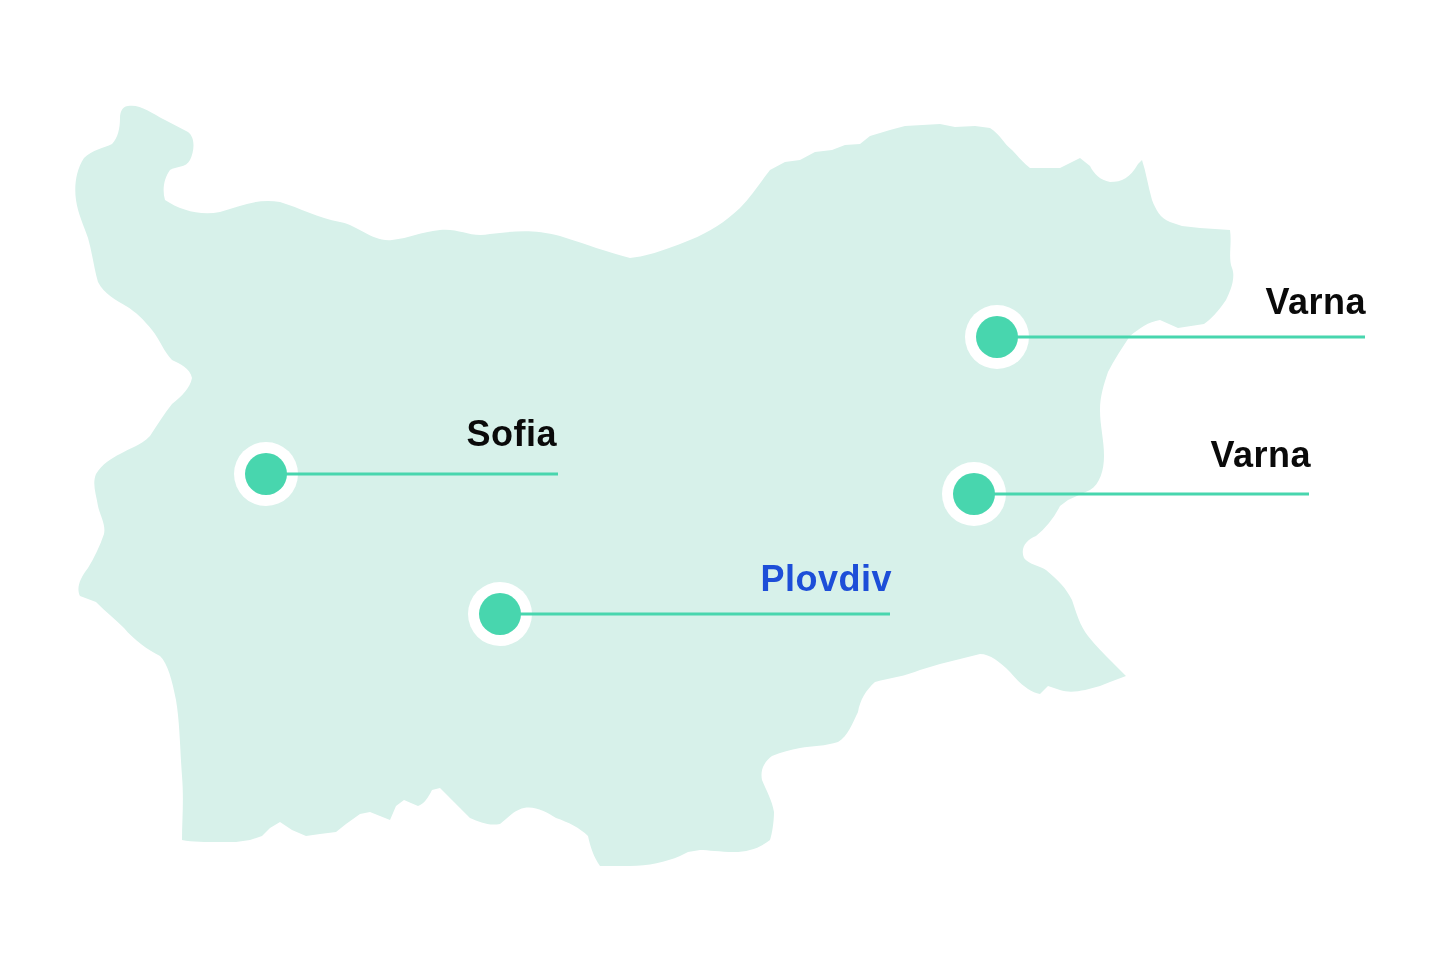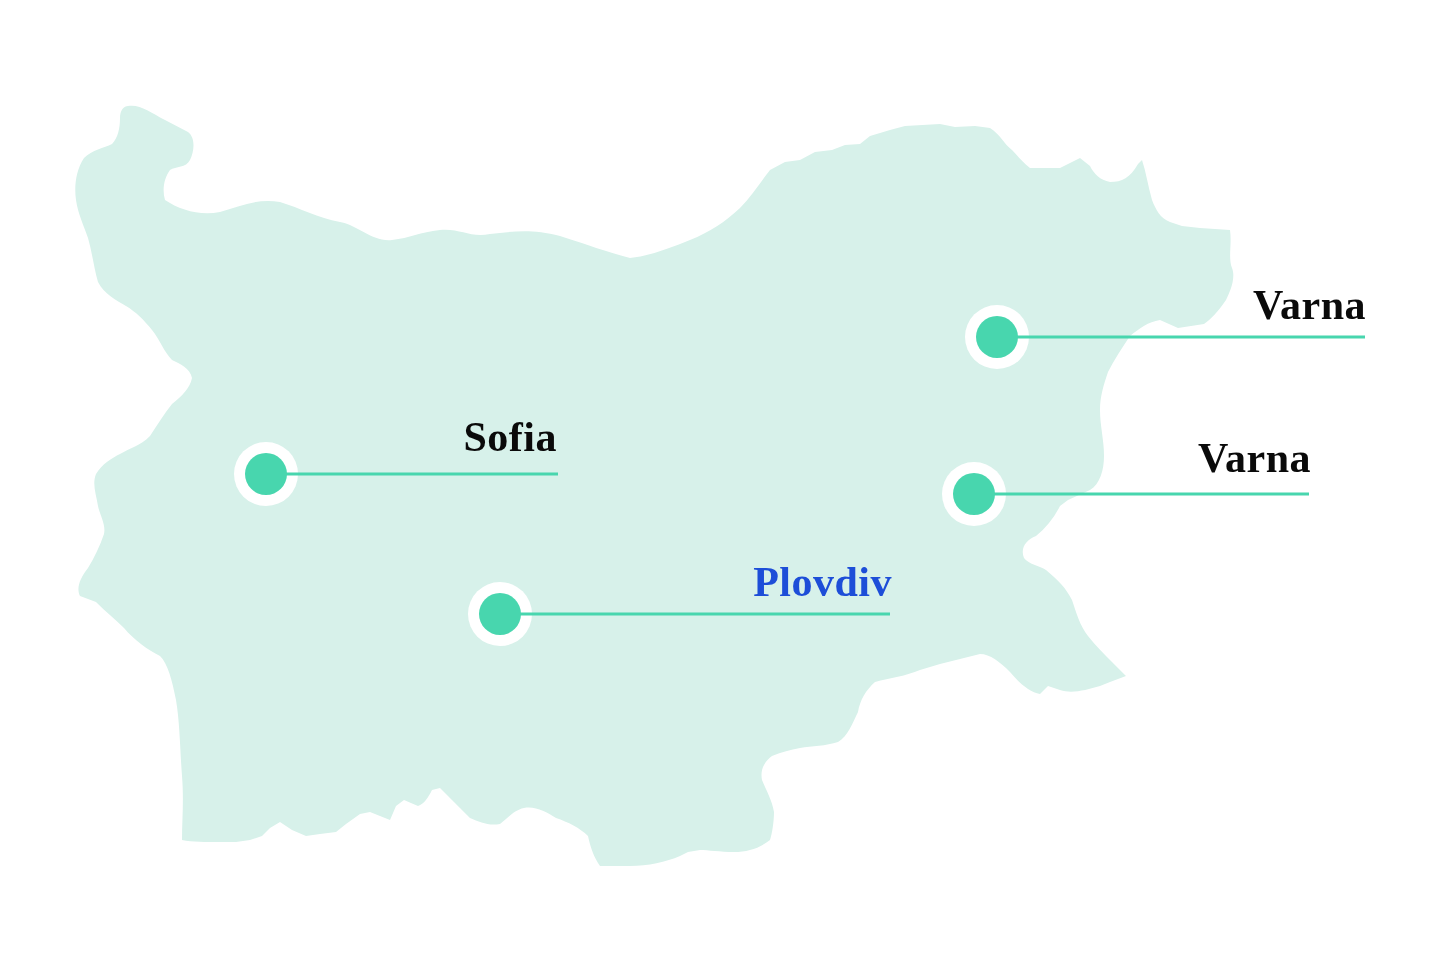--- a/index.html
+++ b/index.html
@@ -19,23 +19,23 @@
       left: 0;
       top: 0;
       width: 1440px;
       height: 971px;
     }
     .country-shape {
       fill: #d7f1ea;
     }
     .city-label {
       position: absolute;
-      font-family: Liberation Serif, serif;
+      font-family: Liberation Sans, sans-serif;
       font-weight: bold;
-      font-size: 42px;
+      font-size: 36px;
       color: #0a0a0a;
       line-height: 1;
       letter-spacing: 0.5px;
       white-space: nowrap;
       transform: translateX(-100%);
     }
   </style>
 </head>
 <body>
 

